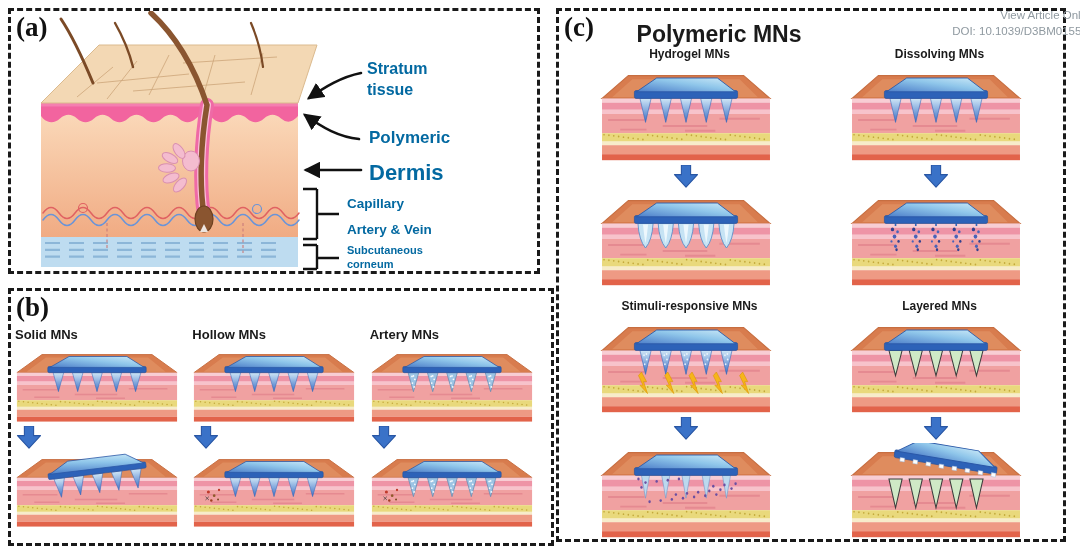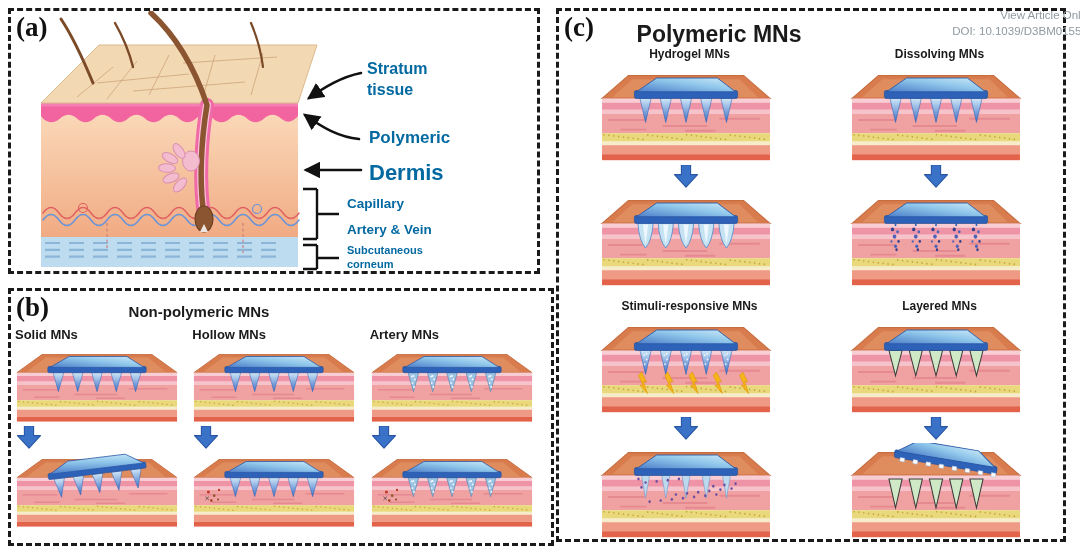--- a/index.html
+++ b/index.html
@@ -117,21 +117,20 @@
   <div class="alabel" id="lab-capillary">Capillary</div>
   <div class="alabel" id="lab-artery">Artery &amp; Vein</div>
   <div class="alabel" id="lab-subcut">
     <div>Subcutaneous</div>
     <div>corneum</div>
   </div>
 </div>
 
 <div class="panel" id="panelB">
   <div class="tag">(b)</div>
-  <div class="panel-title">Non-polymeric MNs</div>
   <div class="cols">
     <div class="col">
       <div class="fig-label">Solid MNs</div>
       <div class="fig">
           <svg viewBox="0 0 170 80" preserveAspectRatio="none">
             <polygon points="2,27 28,8 142,8 168,27" fill="#d87c4e" stroke="#c76e41" stroke-width="1"></polygon>
             <polygon points="12,26 32,11 138,11 156,26" fill="#e6996b" opacity="0.55"></polygon>
             <rect x="2" y="27" width="166" height="3.5" fill="#f8cdd4"></rect>
             <rect x="2" y="30.5" width="166" height="6" fill="#ee94a6"></rect>
             <rect x="2" y="36.5" width="166" height="3.5" fill="#f7c3cb"></rect>

